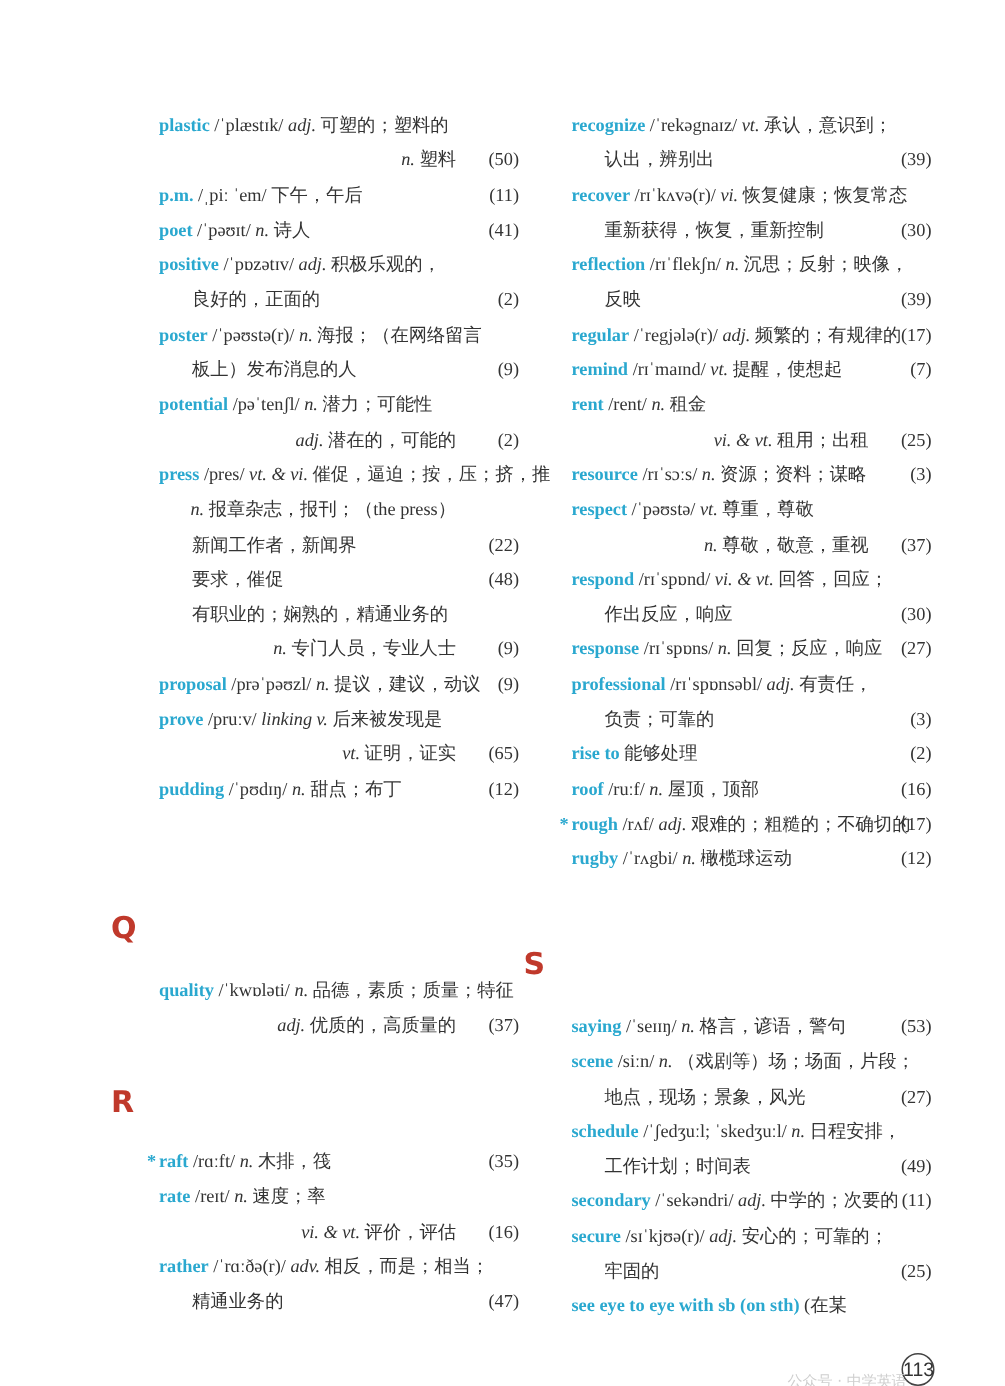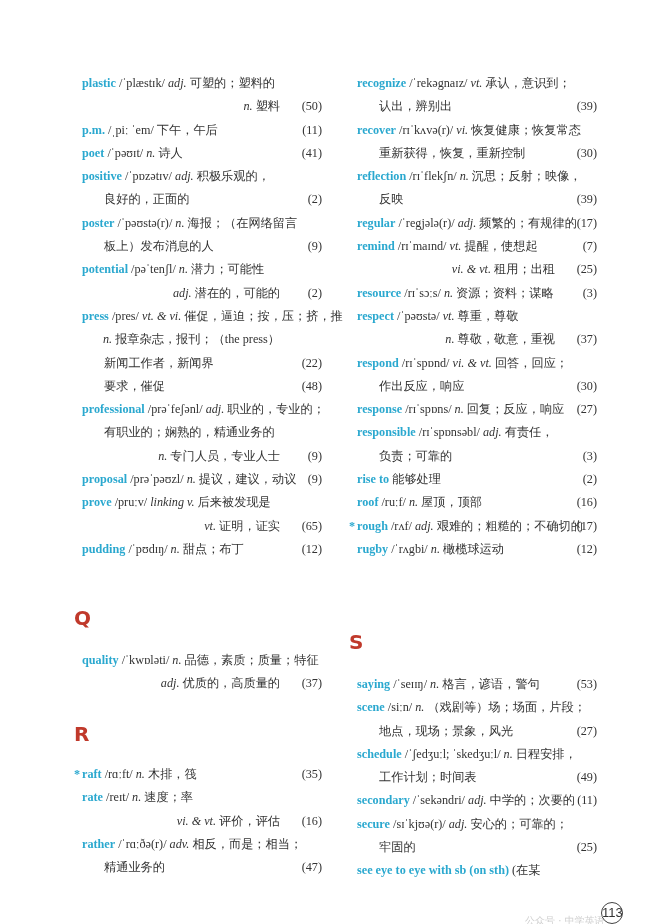--- a/index.html
+++ b/index.html
@@ -1,20 +1,20 @@
 <!DOCTYPE html>
 <html><head>
 <meta charset="utf-8">
 <style>
   html, body { margin: 0; padding: 0; }
   body {
     width: 670px; height: 924px; background: #ffffff; position: relative; overflow: hidden;
     font-family: "Liberation Serif", "DejaVu Serif", serif; color: #333333;
   }
-  .col { position: absolute; top: 72px; width: 240px; }
+  .col { position: absolute; top: 72px; width: 240px; margin-left: 24px; }
   .col-left { left: 82px; }
   .col-right { left: 357px; }
   .line {
     position: relative; height: 23.3px; line-height: 23.3px; font-size: 12.2px;
     white-space: nowrap;
   }
   .indent { padding-left: 22px; }
   .indent-r { text-align: right; padding-right: 42px; }
   .hw { color: #2aa8cf; font-weight: bold; }
   .star { color: #2aa8cf; font-weight: bold; position: absolute; left: -8px; }
@@ -45,21 +45,20 @@
     <div class="line"><span class="hw">positive</span><span> /ˈpɒzətɪv/ </span><span class="ital">adj.</span><span> 积极乐观的，</span></div>
     <div class="line indent"><span>良好的，正面的</span><span class="num">(2)</span></div>
     <div class="line"><span class="hw">poster</span><span> /ˈpəʊstə(r)/ </span><span class="ital">n.</span><span> 海报；（在网络留言</span></div>
     <div class="line indent"><span>板上）发布消息的人</span><span class="num">(9)</span></div>
     <div class="line"><span class="hw">potential</span><span> /pəˈtenʃl/ </span><span class="ital">n.</span><span> 潜力；可能性</span></div>
     <div class="line indent-r"><span class="ital">adj.</span><span> 潜在的，可能的</span><span class="num">(2)</span></div>
     <div class="line"><span class="hw">press</span><span> /pres/ </span><span class="ital">vt. &amp; vi.</span><span> 催促，逼迫；按，压；挤，推</span></div>
     <div class="line indent-r"><span class="ital">n.</span><span> 报章杂志，报刊；（the press）</span></div>
     <div class="line indent"><span>新闻工作者，新闻界</span><span class="num">(22)</span></div>
     <div class="line indent"><span>要求，催促</span><span class="num">(48)</span></div>
-    <div class="line"><span class="hw">professional</span><span> /prəˈfeʃənl/ </span><span class="ital">adj.</span><span> 职业的，专业的；</span></div>
     <div class="line indent"><span>有职业的；娴熟的，精通业务的</span></div>
     <div class="line indent-r"><span class="ital">n.</span><span> 专门人员，专业人士</span><span class="num">(9)</span></div>
     <div class="line"><span class="hw">proposal</span><span> /prəˈpəʊzl/ </span><span class="ital">n.</span><span> 提议，建议，动议</span><span class="num">(9)</span></div>
     <div class="line"><span class="hw">prove</span><span> /pruːv/ </span><span class="ital">linking v.</span><span> 后来被发现是</span></div>
     <div class="line indent-r"><span class="ital">vt.</span><span> 证明，证实</span><span class="num">(65)</span></div>
     <div class="line"><span class="hw">pudding</span><span> /ˈpʊdɪŋ/ </span><span class="ital">n.</span><span> 甜点；布丁</span><span class="num">(12)</span></div>
   </div>
 <div class="letter" style="left:74px; top:606px;">Q</div>
 <div class="col col-left" style="top:649px;" id="colQ">
     <div class="line"><span class="hw">quality</span><span> /ˈkwɒləti/ </span><span class="ital">n.</span><span> 品德，素质；质量；特征</span></div>
@@ -76,28 +75,29 @@
 
 <div class="col col-right" id="colRight">
     <div class="line"><span class="hw">recognize</span><span> /ˈrekəgnaɪz/ </span><span class="ital">vt.</span><span> 承认，意识到；</span></div>
     <div class="line indent"><span>认出，辨别出</span><span class="num">(39)</span></div>
     <div class="line"><span class="hw">recover</span><span> /rɪˈkʌvə(r)/ </span><span class="ital">vi.</span><span> 恢复健康；恢复常态</span></div>
     <div class="line indent"><span>重新获得，恢复，重新控制</span><span class="num">(30)</span></div>
     <div class="line"><span class="hw">reflection</span><span> /rɪˈflekʃn/ </span><span class="ital">n.</span><span> 沉思；反射；映像，</span></div>
     <div class="line indent"><span>反映</span><span class="num">(39)</span></div>
     <div class="line"><span class="hw">regular</span><span> /ˈregjələ(r)/ </span><span class="ital">adj.</span><span> 频繁的；有规律的</span><span class="num">(17)</span></div>
     <div class="line"><span class="hw">remind</span><span> /rɪˈmaɪnd/ </span><span class="ital">vt.</span><span> 提醒，使想起</span><span class="num">(7)</span></div>
+    <div class="line"><span class="hw">rent</span><span> /rent/ </span><span class="ital">n.</span><span> 租金</span></div>
     <div class="line indent-r"><span class="ital">vi. &amp; vt.</span><span> 租用；出租</span><span class="num">(25)</span></div>
     <div class="line"><span class="hw">resource</span><span> /rɪˈsɔːs/ </span><span class="ital">n.</span><span> 资源；资料；谋略</span><span class="num">(3)</span></div>
     <div class="line"><span class="hw">respect</span><span> /ˈpəʊstə/ </span><span class="ital">vt.</span><span> 尊重，尊敬</span></div>
     <div class="line indent-r"><span class="ital">n.</span><span> 尊敬，敬意，重视</span><span class="num">(37)</span></div>
     <div class="line"><span class="hw">respond</span><span> /rɪˈspɒnd/ </span><span class="ital">vi. &amp; vt.</span><span> 回答，回应；</span></div>
     <div class="line indent"><span>作出反应，响应</span><span class="num">(30)</span></div>
     <div class="line"><span class="hw">response</span><span> /rɪˈspɒns/ </span><span class="ital">n.</span><span> 回复；反应，响应</span><span class="num">(27)</span></div>
-    <div class="line"><span class="hw">responsible</span><span> /rɪˈspɒnsəbl/ </span><span class="ital">adj.</span><span> 有责任，</span></div>
+    <div class="line"><span class="hw">professional</span><span> /rɪˈspɒnsəbl/ </span><span class="ital">adj.</span><span> 有责任，</span></div>
     <div class="line indent"><span>负责；可靠的</span><span class="num">(3)</span></div>
     <div class="line"><span class="hw">rise to</span><span> 能够处理</span><span class="num">(2)</span></div>
     <div class="line"><span class="hw">roof</span><span> /ruːf/ </span><span class="ital">n.</span><span> 屋顶，顶部</span><span class="num">(16)</span></div>
     <div class="line"><span class="star">*</span><span class="hw">rough</span><span> /rʌf/ </span><span class="ital">adj.</span><span> 艰难的；粗糙的；不确切的</span><span class="num">(17)</span></div>
     <div class="line"><span class="hw">rugby</span><span> /ˈrʌgbi/ </span><span class="ital">n.</span><span> 橄榄球运动</span><span class="num">(12)</span></div>
   </div>
 <div class="letter" style="left:349px; top:630px;">S</div>
 <div class="col col-right" style="top:673px;font-family:Liberation Serif, serif;" id="colS">
     <div class="line"><span class="hw">saying</span><span> /ˈseɪɪŋ/ </span><span class="ital">n.</span><span> 格言，谚语，警句</span><span class="num">(53)</span></div>
     <div class="line"><span class="hw">scene</span><span> /siːn/ </span><span class="ital">n.</span><span> （戏剧等）场；场面，片段；</span></div>

